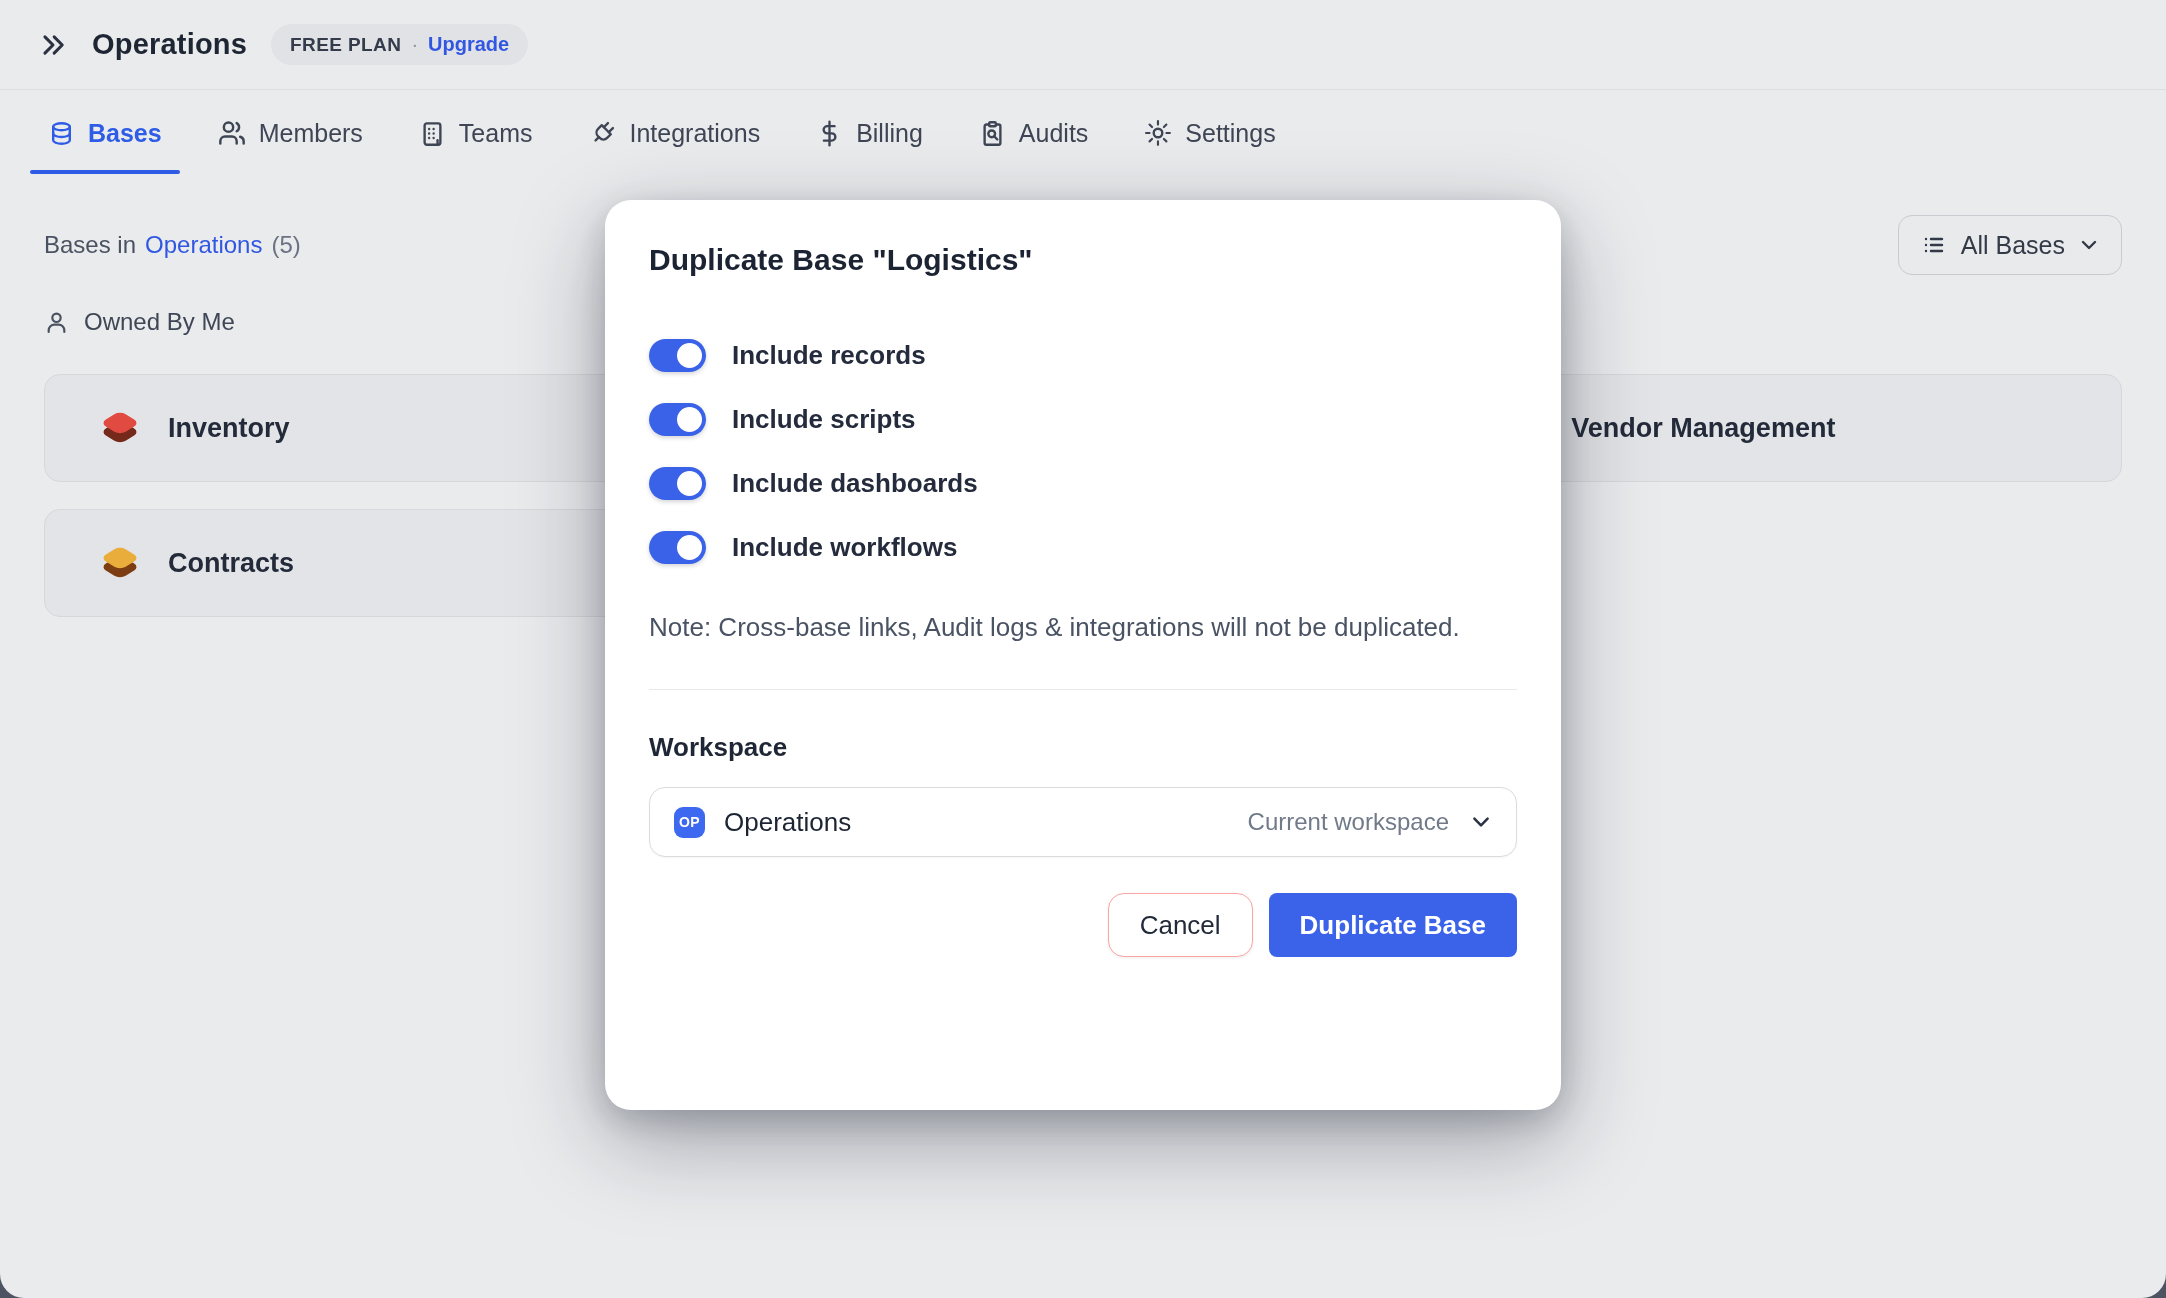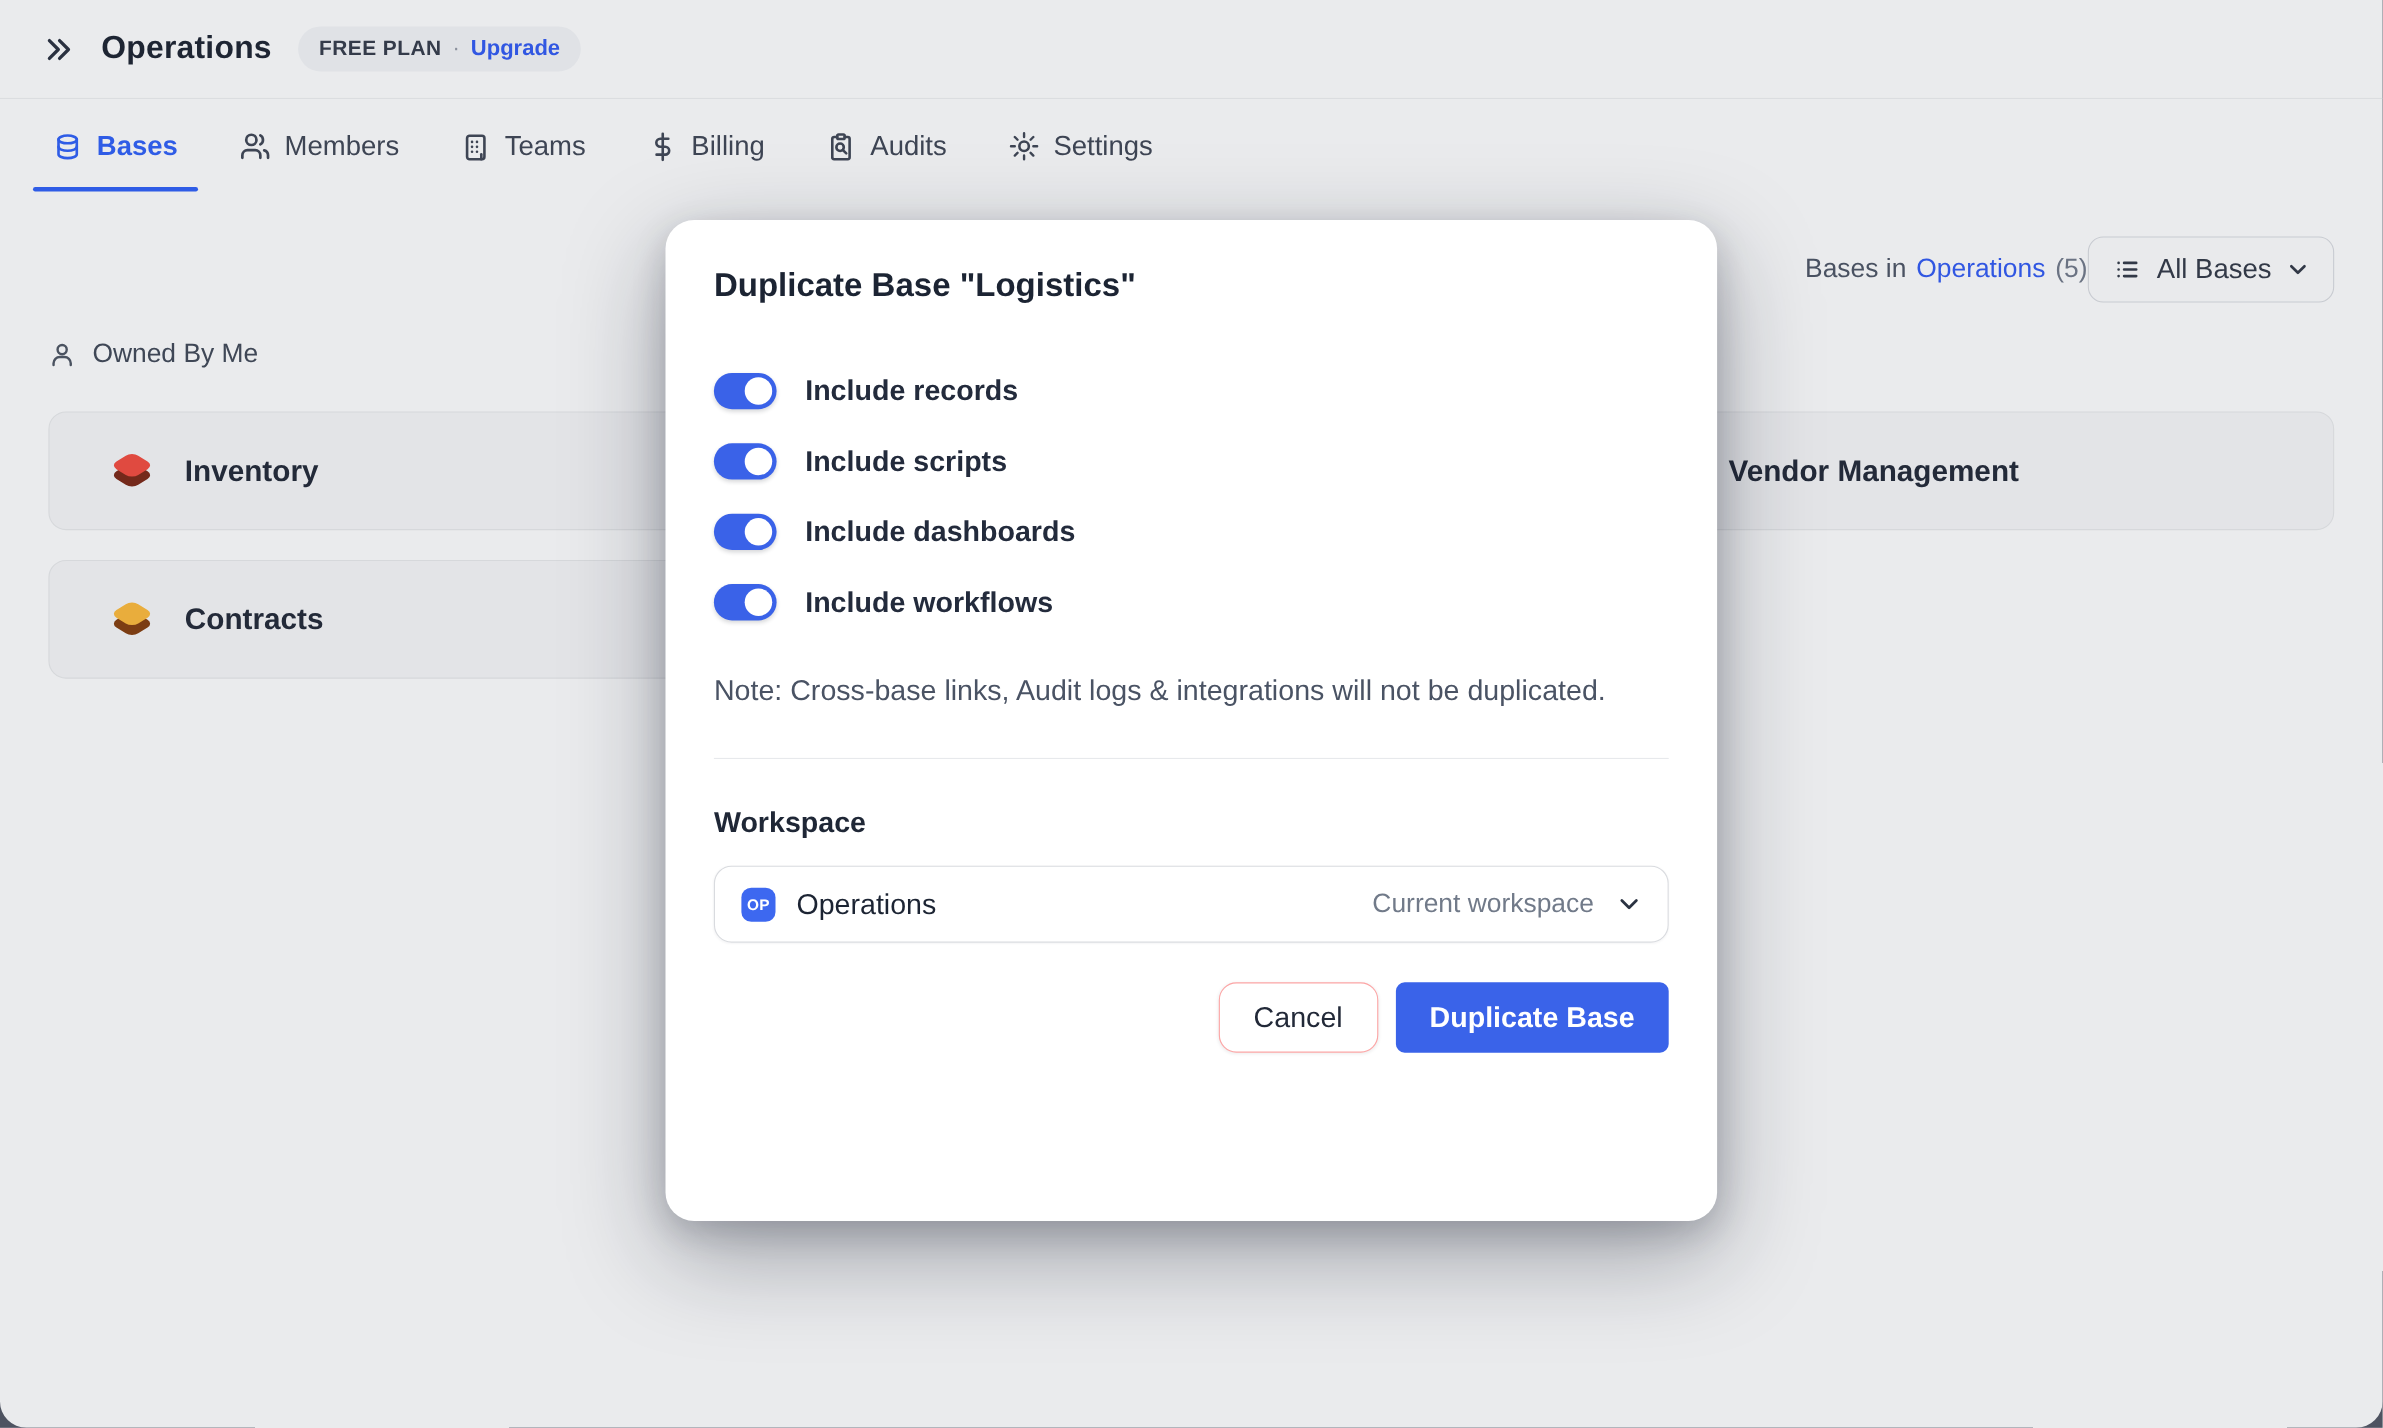--- a/index.html
+++ b/index.html
@@ -40,21 +40,21 @@
     color:#3E4554;font-size:25px;font-weight:500;cursor:pointer;
   }
   .tab.active{color:#2F5CE6;font-weight:600;}
   .tab.active::after{
     content:"";position:absolute;left:-18px;right:-18px;bottom:2px;height:4px;
     border-radius:3px;background:#2F5CE6;
   }
 
   
   .content{padding:0 44px;}
-  .toolbar{margin-top:39px;display:flex;align-items:center;justify-content:flex-end;}
+  .toolbar{margin-top:39px;display:flex;align-items:center;justify-content:space-between;}
   .breadcrumb{font-size:24px;color:#4A5262;display:flex;gap:9px;align-items:center;}
   .breadcrumb .ws-link{color:#3157E2;font-weight:500;cursor:pointer;}
   .breadcrumb .count{color:#6B7383;}
   .toolbar-right{display:flex;align-items:center;gap:24px;}
   .all-bases{
     display:flex;align-items:center;gap:14px;height:58px;padding:0 22px;
     border:1px solid #C8CBD1;border-radius:14px;color:#323947;
     font-size:25px;font-weight:500;cursor:pointer;background:#E9EAEC;
   }
   .new-base{
@@ -174,20 +174,33 @@
         <svg width="27" height="27" viewBox="0 0 24 24" fill="none" stroke="currentColor" stroke-width="2.1" stroke-linecap="round" stroke-linejoin="round">
           <rect x="5" y="3" width="14" height="19" rx="2"></rect>
           <path d="M9 8h.01M13 8h.01M9 12h.01M13 12h.01M9 16h.01M13 16h.01"></path>
           <path d="M16.5 22v-4"></path>
         </svg>
       </span>
       <span>Teams</span>
     </div>
     <div class="tab">
       <span>
+        <svg width="28" height="28" viewBox="0 0 24 24" fill="none" stroke="currentColor" stroke-width="2" stroke-linecap="round" stroke-linejoin="round">
+          <g transform="rotate(45 12 12)">
+            <path d="M9 8V3"></path>
+              <path d="M15 8V3"></path>
+            <path d="M6.5 8h11v4.5a4.5 4.5 0 0 1-4.5 4.5h-2a4.5 4.5 0 0 1-4.5-4.5z"></path>
+            <path d="M12 17v4"></path>
+          </g>
+        </svg>
+      </span>
+      <span>Integrations</span>
+    </div>
+    <div class="tab">
+      <span>
         <svg width="27" height="27" viewBox="0 0 24 24" fill="none" stroke="currentColor" stroke-width="2.1" stroke-linecap="round" stroke-linejoin="round">
           <path d="M12 1.5v21"></path>
           <path d="M16.5 5.5H10a3.2 3.2 0 0 0 0 6.4h4a3.2 3.2 0 0 1 0 6.4H7"></path>
         </svg>
       </span>
       <span>Billing</span>
     </div>
     <div class="tab">
       <span>
         <svg width="27" height="27" viewBox="0 0 24 24" fill="none" stroke="currentColor" stroke-width="2.1" stroke-linecap="round" stroke-linejoin="round">

